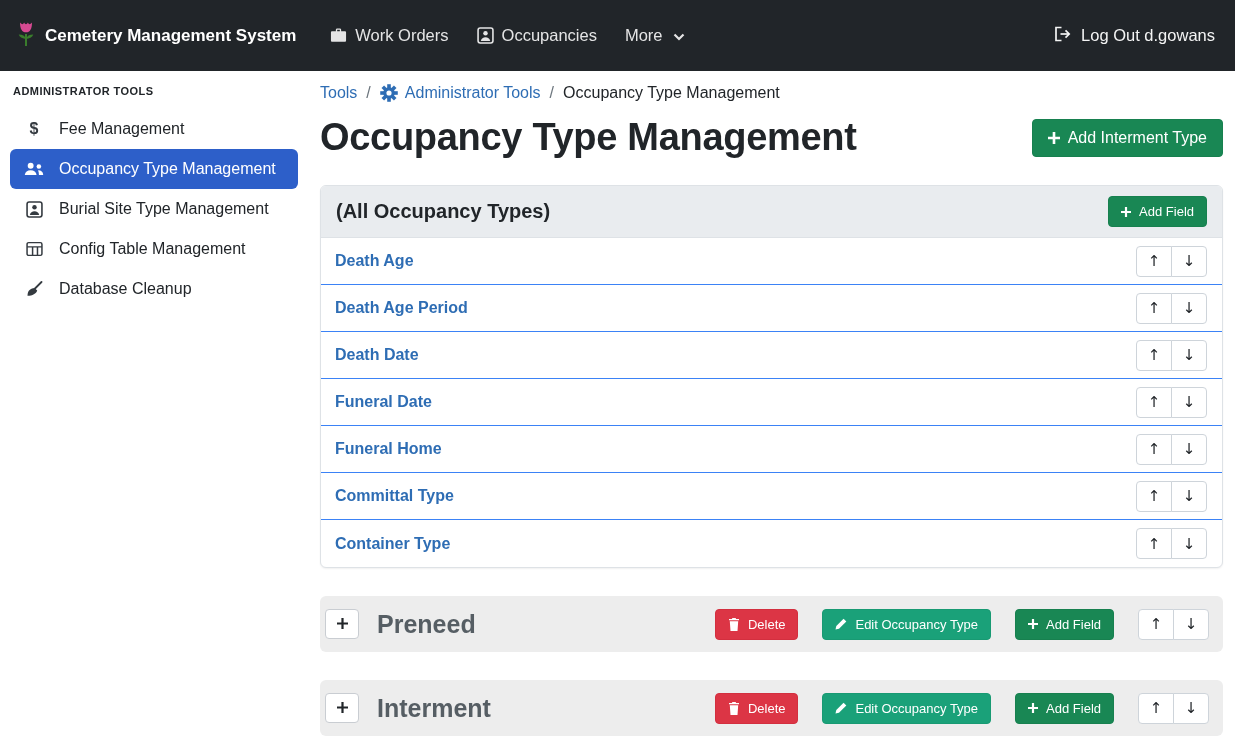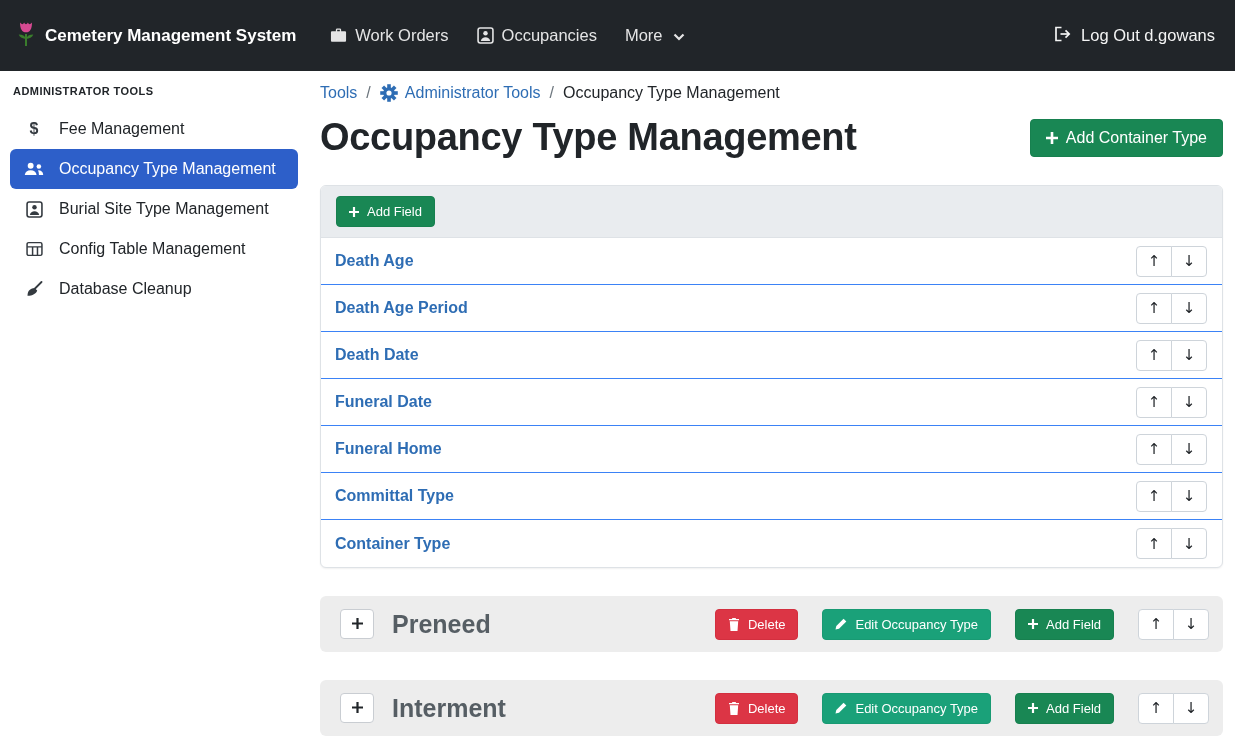--- a/index.html
+++ b/index.html
@@ -72,21 +72,21 @@
   .arrow-btn {
     width: 36px; height: 31px; background: #fff; border: 1px solid #ced4da; color: #212529;
     font-size: 15px; display: flex; align-items: center; justify-content: center; cursor: pointer;
     font-family: "DejaVu Sans", sans-serif;
   }
   .arrow-btn.up { border-radius: 4px 0 0 4px; }
   .arrow-btn.down { border-radius: 0 4px 4px 0; margin-left: -1px; }
   
   .type-section {
     margin-top: 28px; background: #ededed; border-radius: 6px; height: 56px;
-    display: flex; align-items: center; gap: 18px; padding: 0 14px 0 20px;
+    display: flex; align-items: center; gap: 18px; padding: 0 14px 0 5px;
   }
   .expand-btn {
     width: 34px; height: 30px; background: #fff; border: 1px solid #c9cdd2; border-radius: 4px;
     display: flex; align-items: center; justify-content: center; color: #212529; cursor: pointer;
   }
   .section-title { font-size: 25px; font-weight: 600; color: #565e64; }
   .section-actions { margin-left: auto; display: flex; align-items: center; gap: 24px; }
 </style>
 </head>
 <body>
@@ -224,26 +224,27 @@
       </div>
 
     <div class="title-row">
       <h1>Occupancy Type Management</h1>
       <button class="btn success lg">
         <span>
             <svg width="12" height="12" viewBox="0 0 11 11" fill="currentColor">
               <path d="M4.3 0h2.4v4.3H11v2.4H6.7V11H4.3V6.7H0V4.3h4.3z"></path>
             </svg>
           </span>
-        <span>Add Container Type</span>
+        <span>Add Interment Type</span>
       </button>
     </div>
 
     <div class="card">
       <div class="card-header">
+        <span class="card-title">(All Occupancy Types)</span>
         <button class="btn success sm">
           <span>
               <svg width="10" height="10" viewBox="0 0 11 11" fill="currentColor">
                 <path d="M4.3 0h2.4v4.3H11v2.4H6.7V11H4.3V6.7H0V4.3h4.3z"></path>
               </svg>
             </span>
           <span>Add Field</span>
         </button>
       </div>
       <div id="field-rows">

